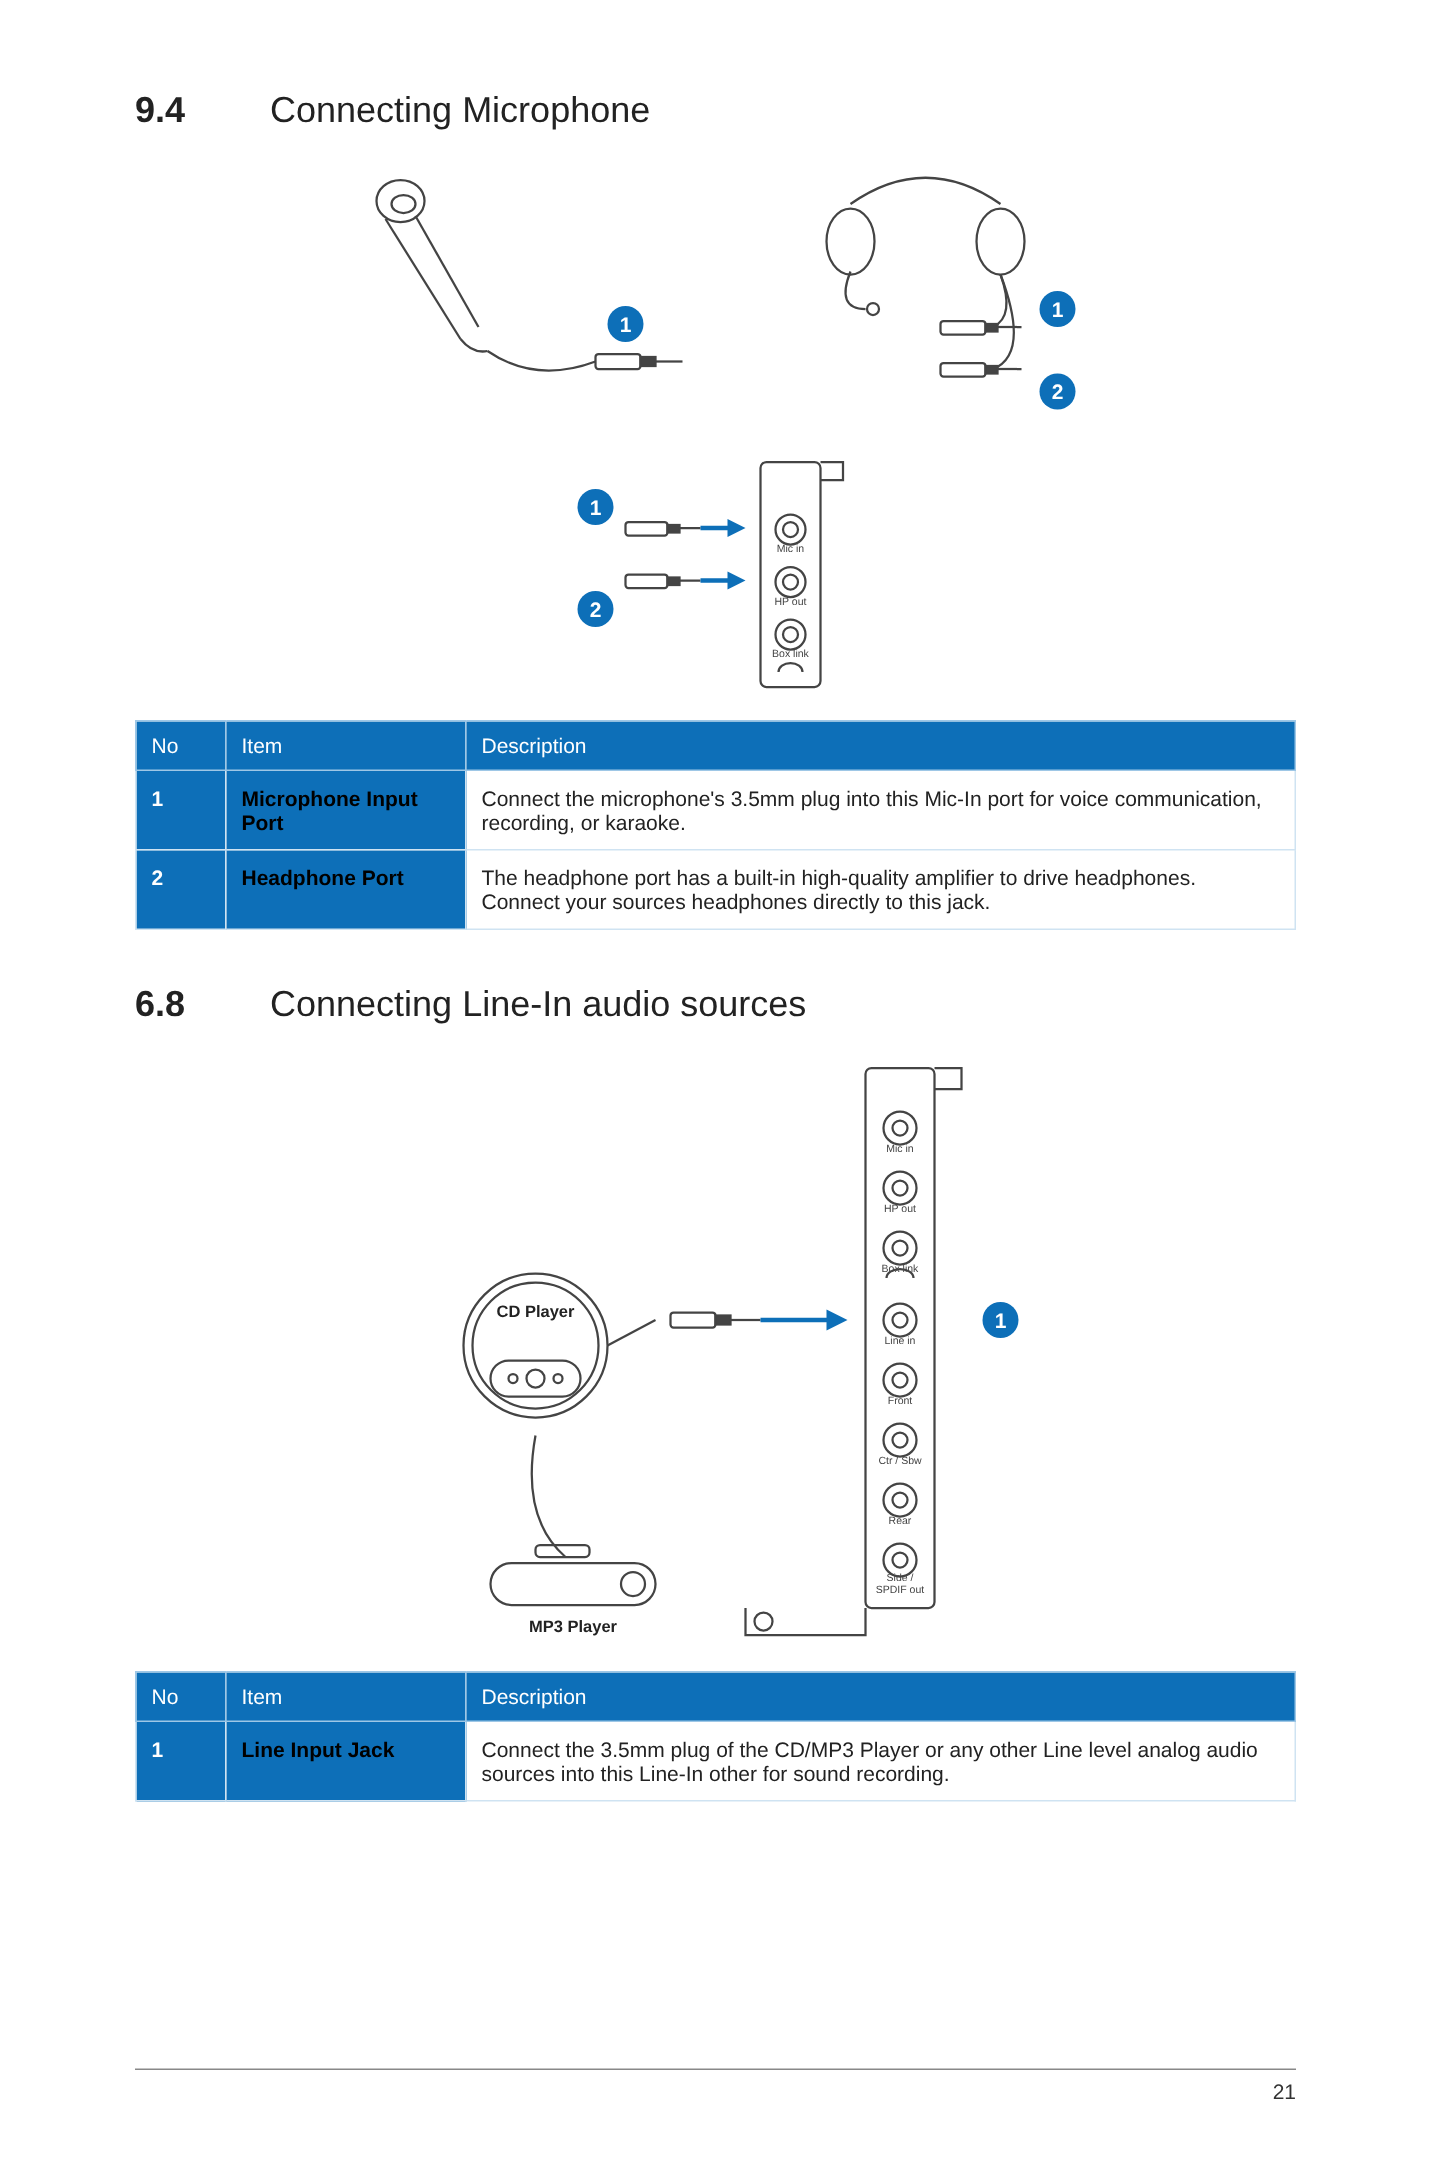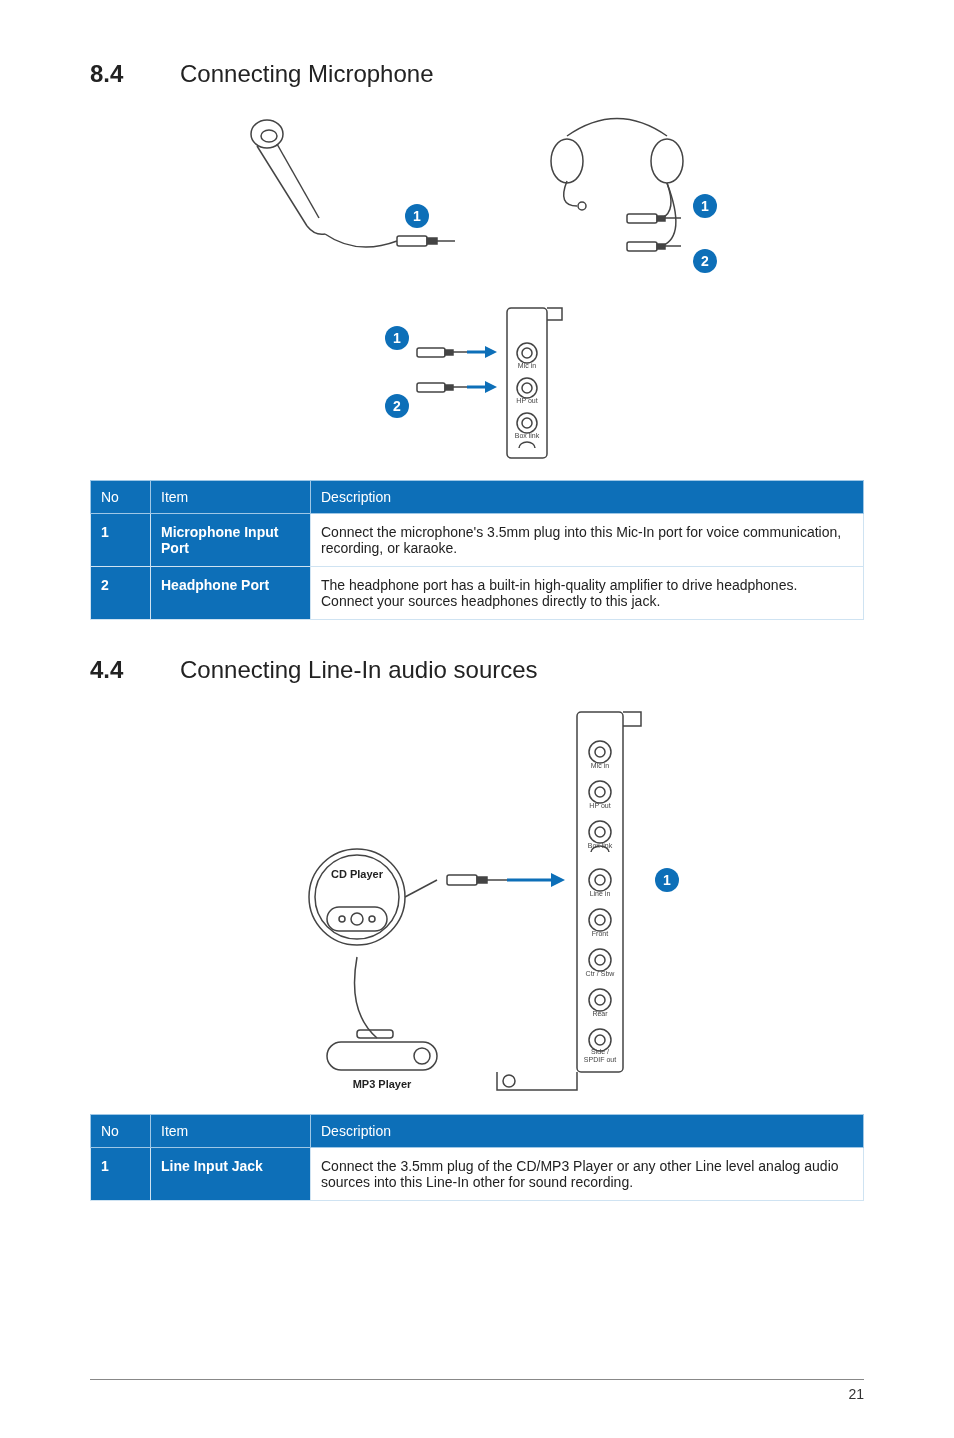--- a/index.html
+++ b/index.html
@@ -51,21 +51,21 @@
     vertical-align: top;
   }
   table.spec .blue-cell {
     background: #0d6fb8;
     color: #fff;
     font-weight: bold;
     width: 60px;
   }
   table.spec .item-cell {
     background: #0d6fb8;
-    color: #ffffff;
+    color: #000000;
     font-weight: bold;
     width: 160px;
   }
   .footer {
     position: absolute;
     bottom: 36px;
     left: 90px;
     right: 90px;
     border-top: 1px solid #888;
     padding-top: 6px;
@@ -76,21 +76,21 @@
   }
   .footer .center { flex: 1; text-align: center; }
   .footer .right { width: 60px; text-align: right; }
   
   svg text { font-family: Arial, sans-serif; }
 </style>
 </head>
 <body>
 
 <div class="section-heading">
-  <div class="section-num">8.4</div>
+  <div class="section-num">9.4</div>
   <div class="section-title">Connecting Microphone</div>
 </div>
 
 <div class="diagram">
   <svg width="540" height="180" viewBox="0 0 540 180">
 
     <g stroke="#444" fill="none" stroke-width="1.5">
       <ellipse cx="60" cy="28" rx="16" ry="14"></ellipse>
       <path d="M50 40 L100 120"></path>
       <path d="M70 38 L112 112"></path>
@@ -187,21 +187,21 @@
     </tr>
     <tr>
       <td class="blue-cell">2</td>
       <td class="item-cell">Headphone Port</td>
       <td>The headphone port has a built-in high-quality amplifier to drive headphones. Connect your sources headphones directly to this jack.</td>
     </tr>
   </tbody>
 </table>
 
 <div class="section-heading">
-  <div class="section-num">4.4</div>
+  <div class="section-num">6.8</div>
   <div class="section-title">Connecting Line-In audio sources</div>
 </div>
 
 <div class="diagram">
   <svg width="560" height="400" viewBox="0 0 560 400">
 
     <g stroke="#444" fill="none" stroke-width="1.5">
       <rect x="380" y="10" width="46" height="360" rx="4"></rect>
       <path d="M426 10 L444 10 L444 24 L426 24"></path>
       <path d="M380 370 L380 388 L300 388 L300 370"></path>

